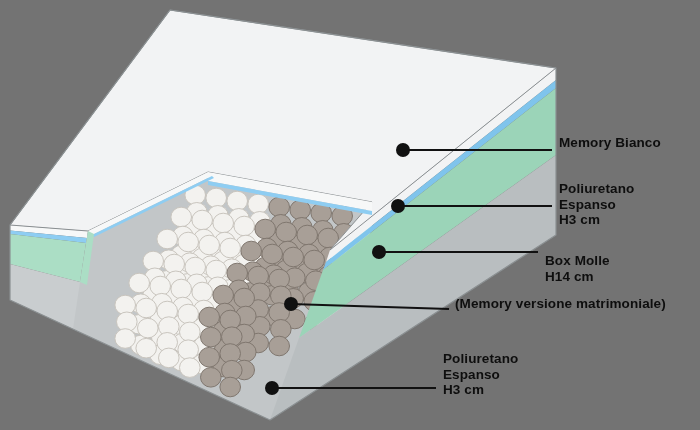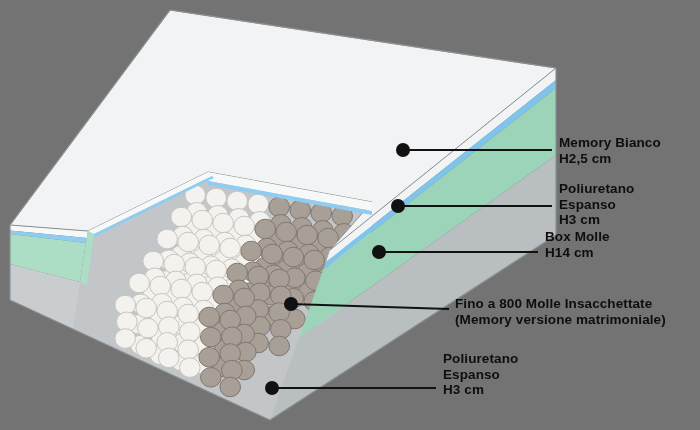--- a/index.html
+++ b/index.html
@@ -239,36 +239,34 @@
       <circle cx="403" cy="150" r="7"></circle>
       <circle cx="398" cy="206" r="7"></circle>
       <circle cx="379" cy="252" r="7"></circle>
       <circle cx="291" cy="304" r="7"></circle>
       <circle cx="272" cy="388" r="7"></circle>
     </g>
   </svg>
 
   <div class="label" style="left:559px;top:135px">
     <div>Memory Bianco</div>
-    <div>H2,5 cm</div>
   </div>
 
   <div class="label" style="left:559px;top:181px">
     <div>Poliuretano</div>
     <div>Espanso</div>
     <div>H3 cm</div>
   </div>
 
-  <div class="label" style="left:545px;top:229px">
+  <div class="label" style="left:545px;top:253px">
     <div>Box Molle</div>
     <div>H14 cm</div>
   </div>
 
   <div class="label" style="left:455px;top:296px">
-    <div>Fino a 800 Molle Insacchettate</div>
     <div>(Memory versione matrimoniale)</div>
   </div>
 
   <div class="label" style="left:443px;top:351px">
     <div>Poliuretano</div>
     <div>Espanso</div>
     <div>H3 cm</div>
   </div>
 
 </div>

